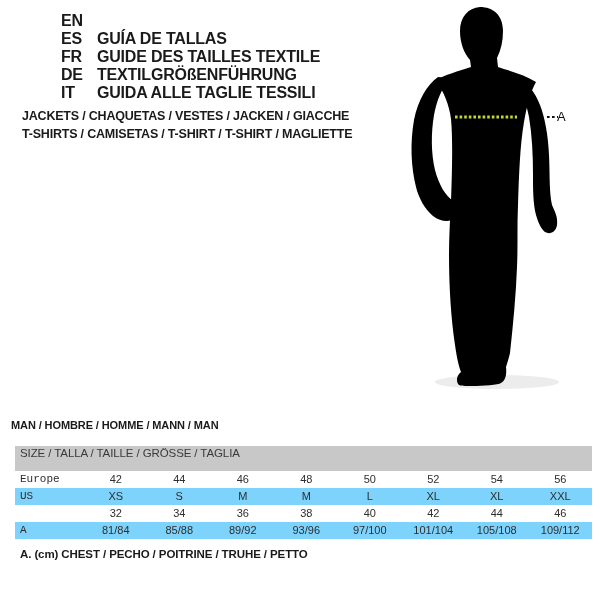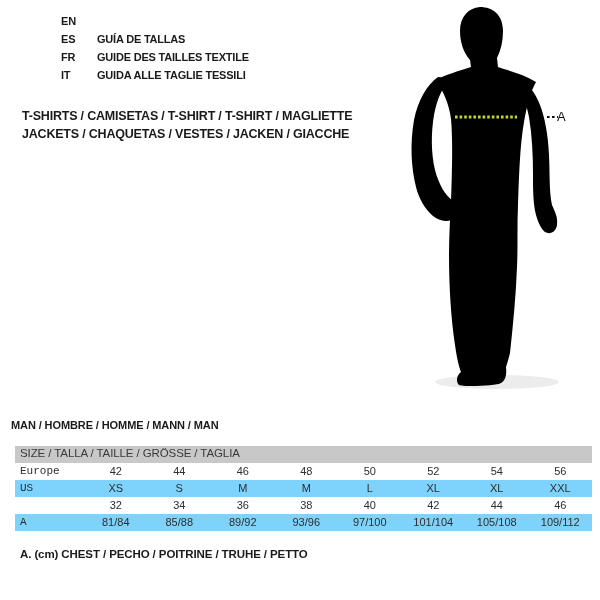--- a/index.html
+++ b/index.html
@@ -2,37 +2,37 @@
 <html><head>
 <meta charset="utf-8">
 <style>
   * { margin:0; padding:0; box-sizing:border-box; }
   html,body { width:600px; height:600px; background:#fff; }
   body { font-family:"Liberation Sans", sans-serif; color:#1a1a1a; }
   .canvas { position:relative; width:600px; height:600px; background:#fff; overflow:hidden; }
 
   
   .lang-list { position:absolute; left:22px; top:12px; }
-  .lang-row { display:flex; line-height:18px; font-size:11px; font-weight:700; letter-spacing:-0.2px;padding-left:39px; }
+  .lang-row { display:flex; line-height:18px; font-size:16px; font-weight:700; letter-spacing:-0.2px;padding-left:39px; }
   .lang-code { width:36px; }
 
   
   .categories { position:absolute; left:22px; top:108px; }
   .category-line { font-size:12.5px; font-weight:700; line-height:17.5px; letter-spacing:-0.2px; }
 
   
   .figure-wrap { position:absolute; left:405px; top:5px; width:170px; height:385px; }
   .measure-label { position:absolute; left:557px; top:109px; font-size:13px; font-weight:400; color:#111; }
 
   
   .section-title { position:absolute; left:11px; top:419px; font-size:11px; font-weight:700; letter-spacing:-0.1px; }
 
   
   .size-table { position:absolute; left:15px; top:446px; width:577px; font-size:11px; color:#2e2e2e; }
-  .table-header { height:17px; line-height:15px; background:#c8c8c8; color:#3a3a3a; font-size:11.5px; padding-left:5px; letter-spacing:-0.1px; }
+  .table-header { height:25px; line-height:15px; background:#c8c8c8; color:#3a3a3a; font-size:11.5px; padding-left:5px; letter-spacing:-0.1px; }
   .t-row { display:grid; grid-template-columns:69px repeat(8, 1fr); height:17px; line-height:17px; align-items:center; }
   .t-row.alt { background:#7dd3fc; }
   .row-label { padding-left:5px; text-align:left;font-family:Liberation Mono, monospace; }
   .cell { text-align:center; }
 
   
   .footnote { position:absolute; left:20px; top:548px; font-size:11.5px; font-weight:700; letter-spacing:-0.1px; }
 </style>
 </head>
 <body>
@@ -45,28 +45,32 @@
     </div>
     <div class="lang-row">
       <span class="lang-code">ES</span>
       <span class="lang-label">GUÍA DE TALLAS</span>
     </div>
     <div class="lang-row">
       <span class="lang-code">FR</span>
       <span class="lang-label">GUIDE DES TAILLES TEXTILE</span>
     </div>
     <div class="lang-row">
+      <span class="lang-code">DE</span>
+      <span class="lang-label">TEXTILGRÖßENFÜHRUNG</span>
+    </div>
+    <div class="lang-row">
       <span class="lang-code">IT</span>
       <span class="lang-label">GUIDA ALLE TAGLIE TESSILI</span>
     </div>
   </div>
 
   <div class="categories">
+    <div class="category-line">JACKETS / CHAQUETAS / VESTES / JACKEN / GIACCHE</div>
     <div class="category-line">T-SHIRTS / CAMISETAS / T-SHIRT / T-SHIRT / MAGLIETTE</div>
-    <div class="category-line">JACKETS / CHAQUETAS / VESTES / JACKEN / GIACCHE</div>
   </div>
 
   <div class="figure-wrap">
     <svg width="170" height="385" viewBox="0 0 170 385">
       <ellipse cx="92" cy="377" rx="62" ry="7" fill="#ececec"></ellipse>
 
       <path fill="#000" d="
         M 75 2
         C 63 3 55 12 55 26
         C 55 38 59 48 65 55

